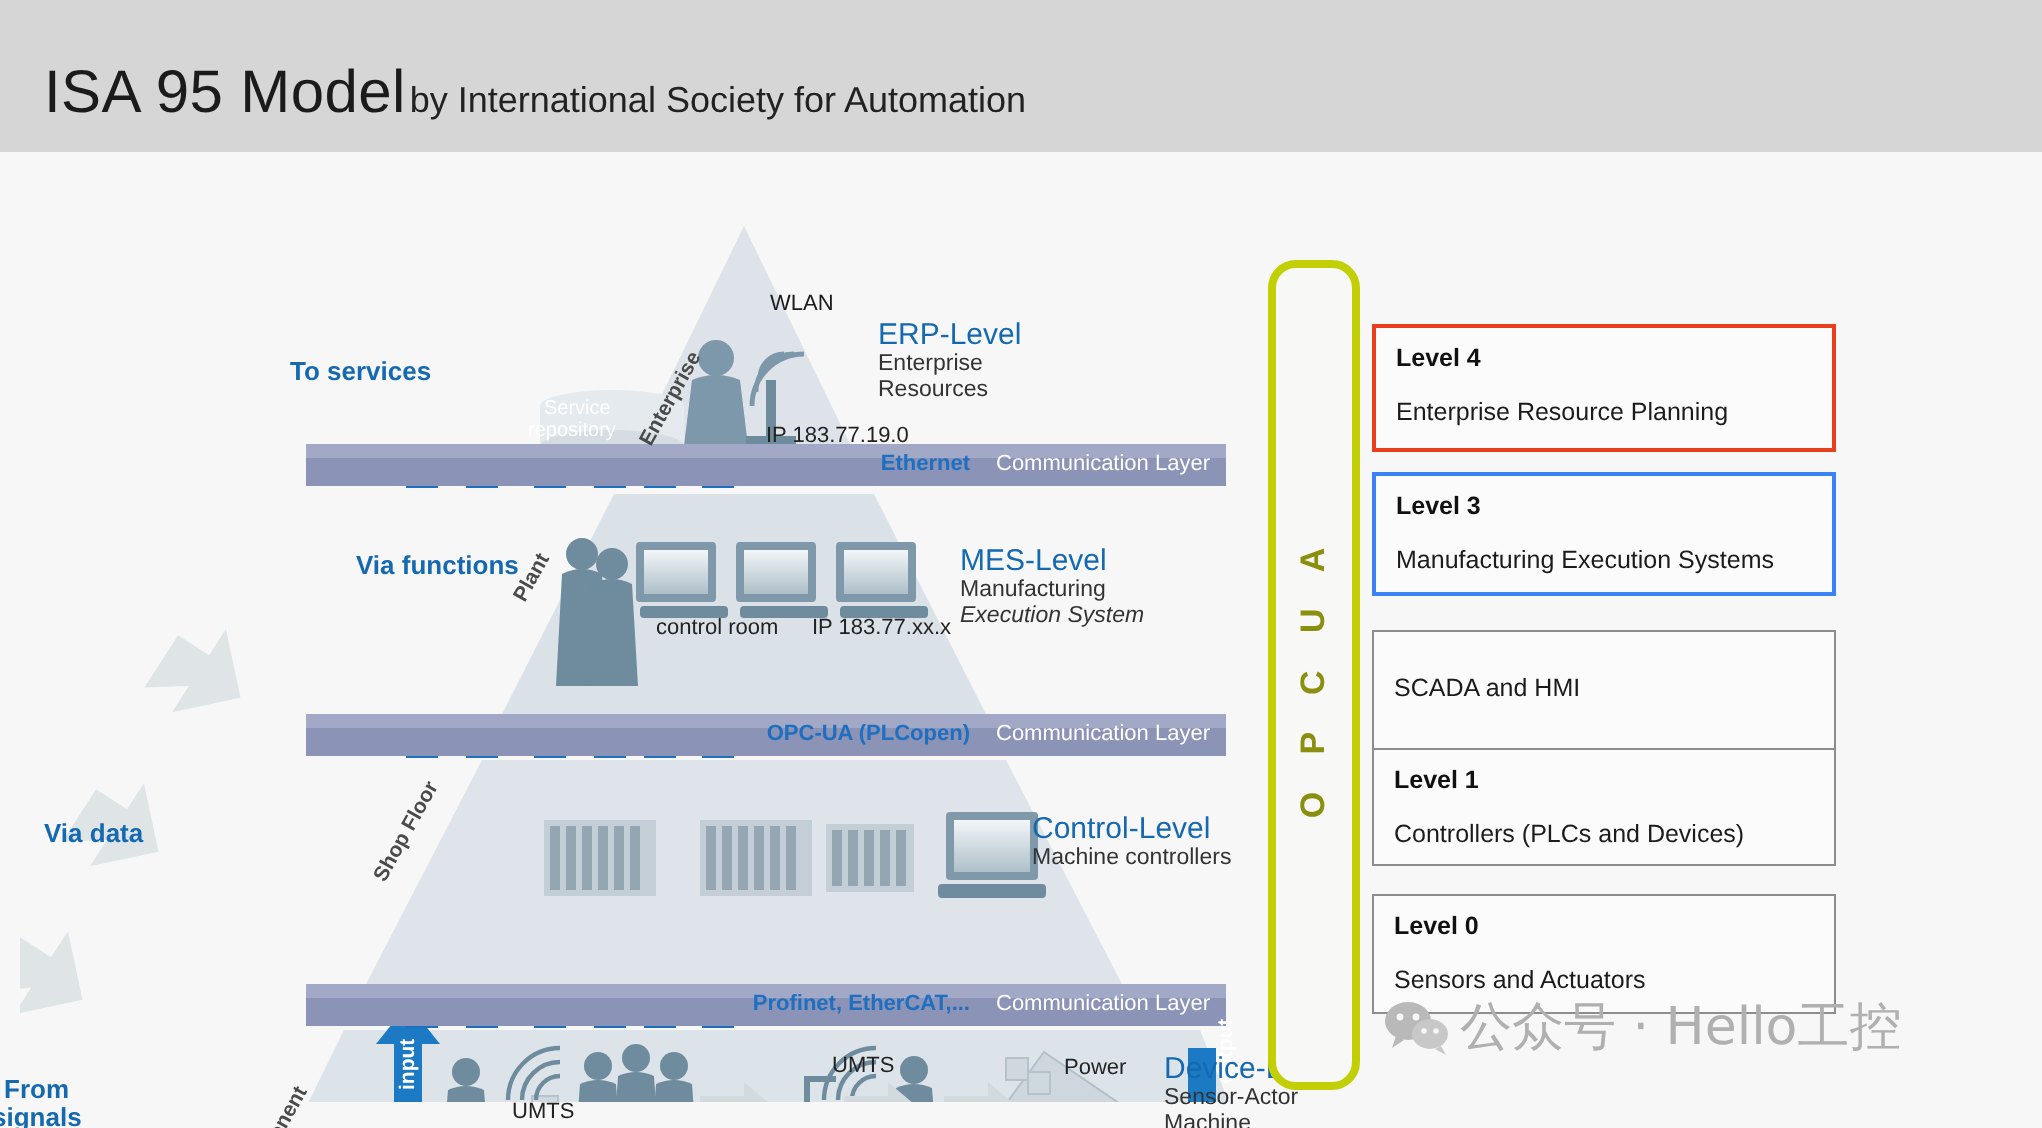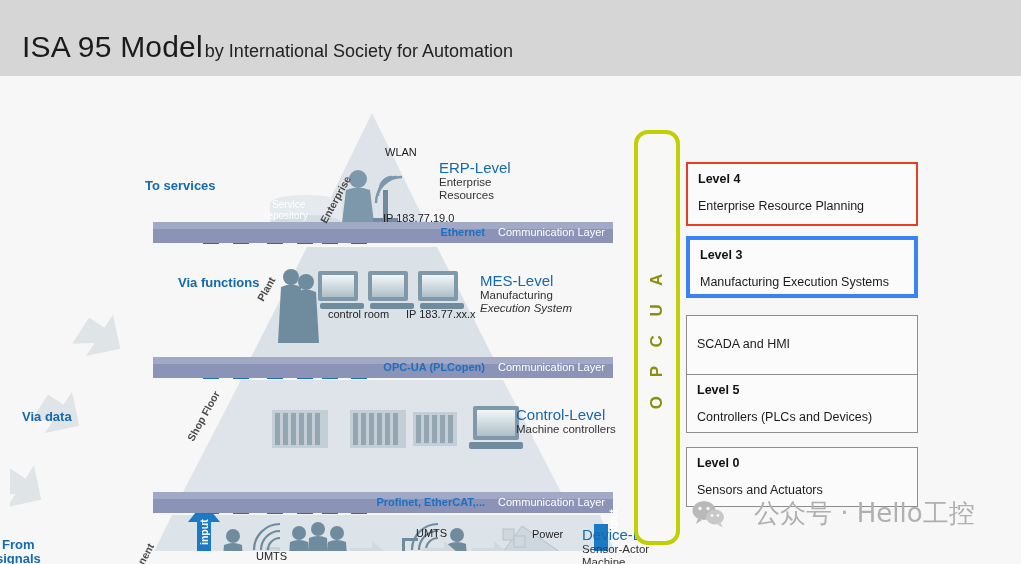--- a/index.html
+++ b/index.html
@@ -94,29 +94,29 @@
 
   
   .levelbox {
     position: absolute; left: 686px; width: 232px;
     background: #fbfbfb; padding: 8px 10px 9px 10px;
   }
   .levelbox .lb-title { font-size: 12.5px; font-weight: bold; color: #111; }
   .levelbox .lb-text  { font-size: 12.5px; color: #1b1b1b; margin-top: 13px; }
 
   #level-box-4 { top: 86px;  height: 64px; border: 2px solid #e8401f; }
-  #level-box-3 { top: 160px; height: 62px; border: 4px solid #3b82f6; }
+  #level-box-3 { top: 160px; height: 62px; border: 2px solid #3b82f6; }
   #level-box-2 { top: 239px; height: 59px; border: 1px solid #8d8d8d; border-bottom: none; }
   #level-box-1 { top: 298px; height: 59px; border: 1px solid #8d8d8d; }
   #level-box-0 { top: 371px; height: 60px; border: 1px solid #8d8d8d; }
 
   
   #watermark {
     position: absolute; left: 692px; top: 420px;
-    display: flex; align-items: center; gap: 28px;
+    display: flex; align-items: center; gap: 4px;
   }
   #watermark-text {
     color: #b0b0b0; font-size: 26px; white-space: nowrap;
     font-family: "DejaVu Sans", sans-serif;
   }
 </style>
 </head>
 <body>
 
 <div id="header">
@@ -416,21 +416,21 @@
     <div class="lb-text">Enterprise Resource Planning</div>
   </div>
   <div class="levelbox" id="level-box-3">
     <div class="lb-title">Level 3</div>
     <div class="lb-text">Manufacturing Execution Systems</div>
   </div>
   <div class="levelbox" id="level-box-2">
     <div class="lb-text">SCADA and HMI</div>
   </div>
   <div class="levelbox" id="level-box-1">
-    <div class="lb-title">Level 5</div>
+    <div class="lb-title">Level 1</div>
     <div class="lb-text">Controllers (PLCs and Devices)</div>
   </div>
   <div class="levelbox" id="level-box-0">
     <div class="lb-title">Level 0</div>
     <div class="lb-text">Sensors and Actuators</div>
   </div>
 
   <div id="watermark">
     <svg width="34" height="28" viewBox="0 0 34 28">
       <ellipse cx="12" cy="10.5" rx="11.5" ry="9.5" fill="#b9b9b9"></ellipse>

